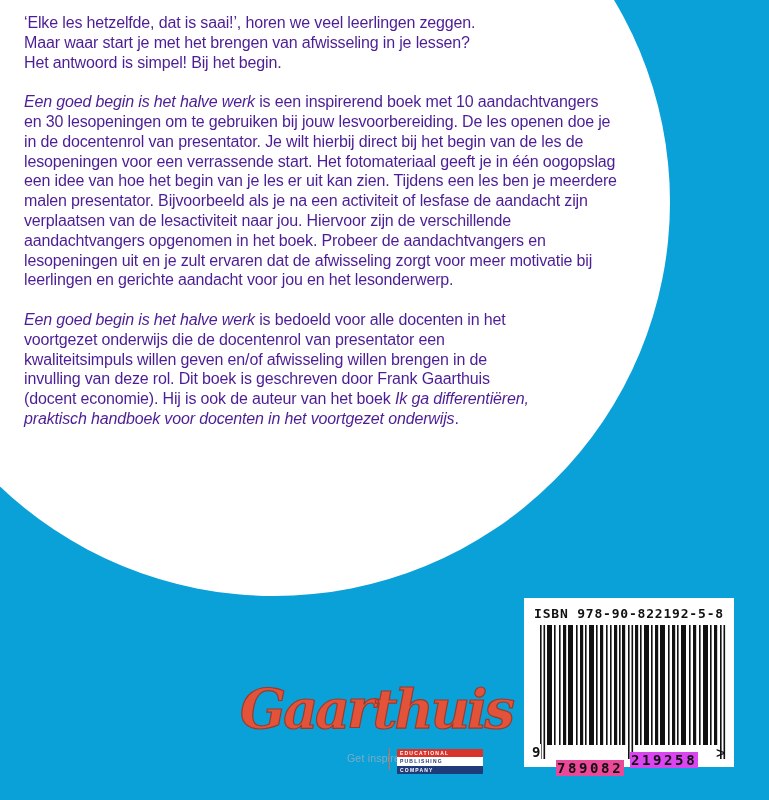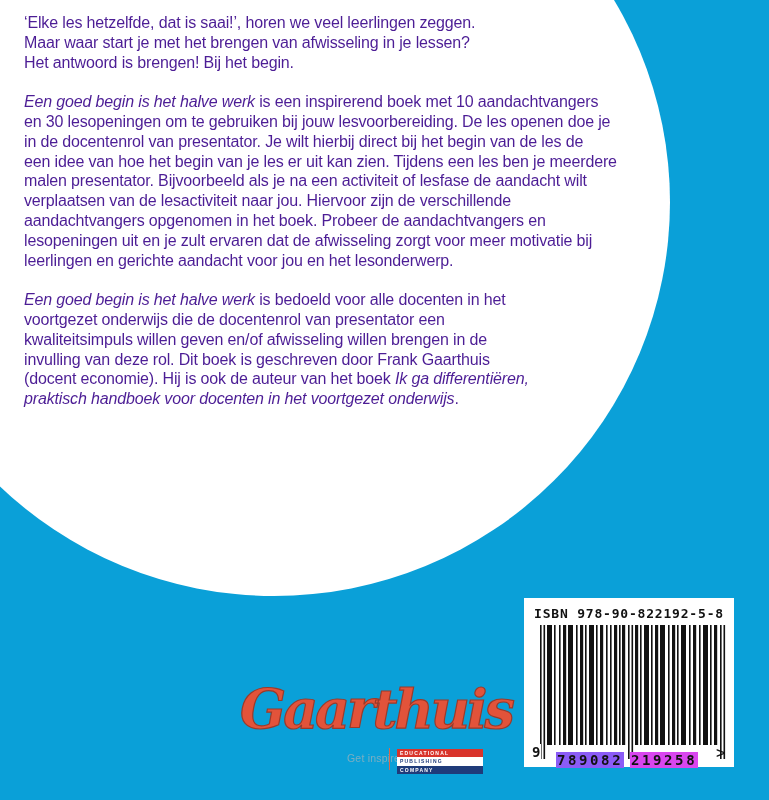--- a/index.html
+++ b/index.html
@@ -136,43 +136,44 @@
       left: 0;
       top: 146px;
       width: 210px;
       height: 20px;
       font-family: "DejaVu Sans Mono", monospace;
       font-size: 14px;
       font-weight: bold;
       color: #111111;
     }
     .bd-first { position: absolute; left: 7px; top: 0; background: #fff; padding: 0 1px; }
-    .bd-left { position: absolute; left: 32px; top: 8px; letter-spacing: 2.6px; background: #8b5cf6; padding: 0 1px; }
+    .bd-left { position: absolute; left: 32px; top: 16px; letter-spacing: 2.6px; background: #ec4899; padding: 0 1px; }
     .bd-right { position: absolute; left: 106px; top: 0; letter-spacing: 2.6px; background: #d946ef; padding: 0 1px; margin-top: 8px; }
     .bd-arrow { position: absolute; left: 192px; top: -1px; font-weight: normal; font-size: 16px; }
   </style>
 </head>
 <body>
 
 <div class="cover">
   <div class="white-circle"></div>
 
   <div class="blurb">
     <p>
       <span class="line">‘Elke les hetzelfde, dat is saai!’, horen we veel leerlingen zeggen.</span>
       <span class="line">Maar waar start je met het brengen van afwisseling in je lessen?</span>
-      <span class="line">Het antwoord is brengen! Bij het begin.</span>
+      <span class="line">Het antwoord is simpel! Bij het begin.</span>
     </p>
 
     <p>
       <span class="line"><em>Een goed begin is het halve werk</em><span> is een inspirerend boek met 10 aandachtvangers</span></span>
       <span class="line">en 30 lesopeningen om te gebruiken bij jouw lesvoorbereiding. De les openen doe je</span>
       <span class="line">in de docentenrol van presentator. Je wilt hierbij direct bij het begin van de les de</span>
+      <span class="line">lesopeningen voor een verrassende start. Het fotomateriaal geeft je in één oogopslag</span>
       <span class="line">een idee van hoe het begin van je les er uit kan zien. Tijdens een les ben je meerdere</span>
-      <span class="line">malen presentator. Bijvoorbeeld als je na een activiteit of lesfase de aandacht wilt</span>
+      <span class="line">malen presentator. Bijvoorbeeld als je na een activiteit of lesfase de aandacht zijn</span>
       <span class="line">verplaatsen van de lesactiviteit naar jou. Hiervoor zijn de verschillende</span>
       <span class="line">aandachtvangers opgenomen in het boek. Probeer de aandachtvangers en</span>
       <span class="line">lesopeningen uit en je zult ervaren dat de afwisseling zorgt voor meer motivatie bij</span>
       <span class="line">leerlingen en gerichte aandacht voor jou en het lesonderwerp.</span>
     </p>
 
     <p>
       <span class="line"><em>Een goed begin is het halve werk</em><span> is bedoeld voor alle docenten in het</span></span>
       <span class="line">voortgezet onderwijs die de docentenrol van presentator een</span>
       <span class="line">kwaliteitsimpuls willen geven en/of afwisseling willen brengen in de</span>

